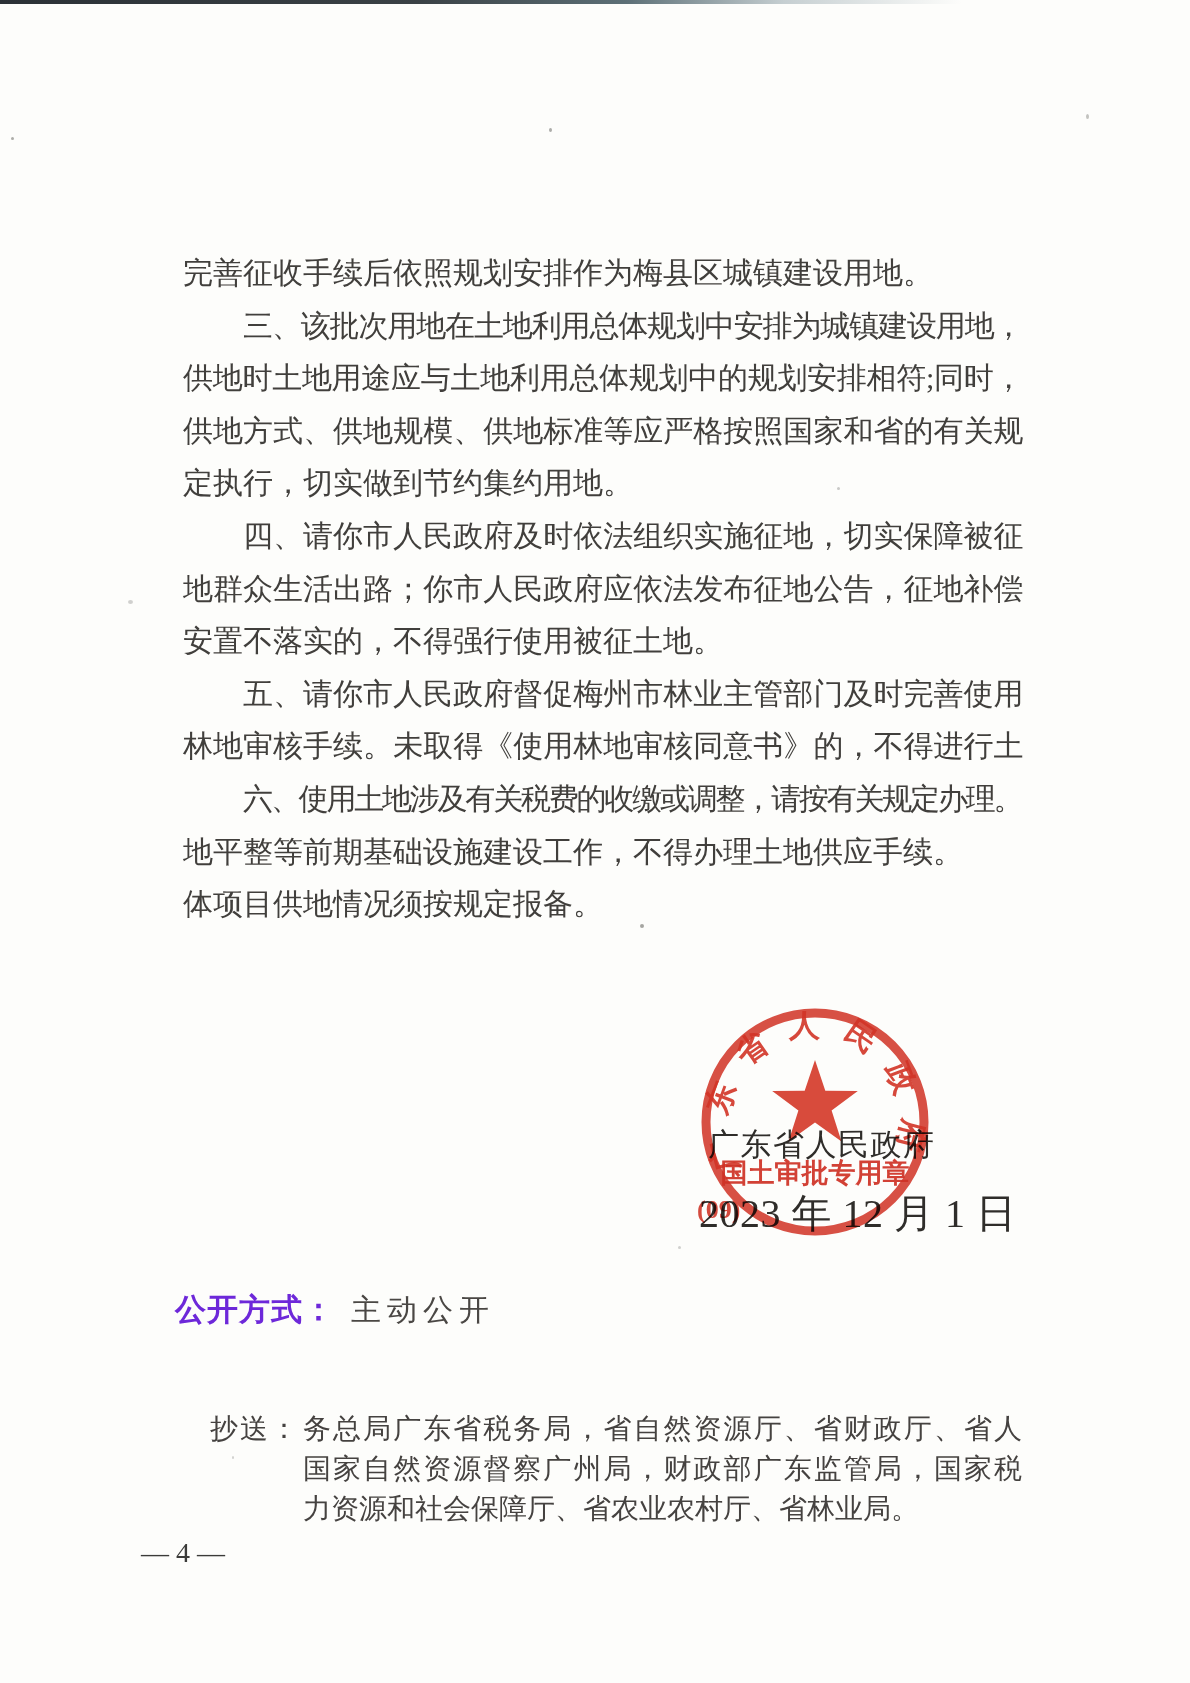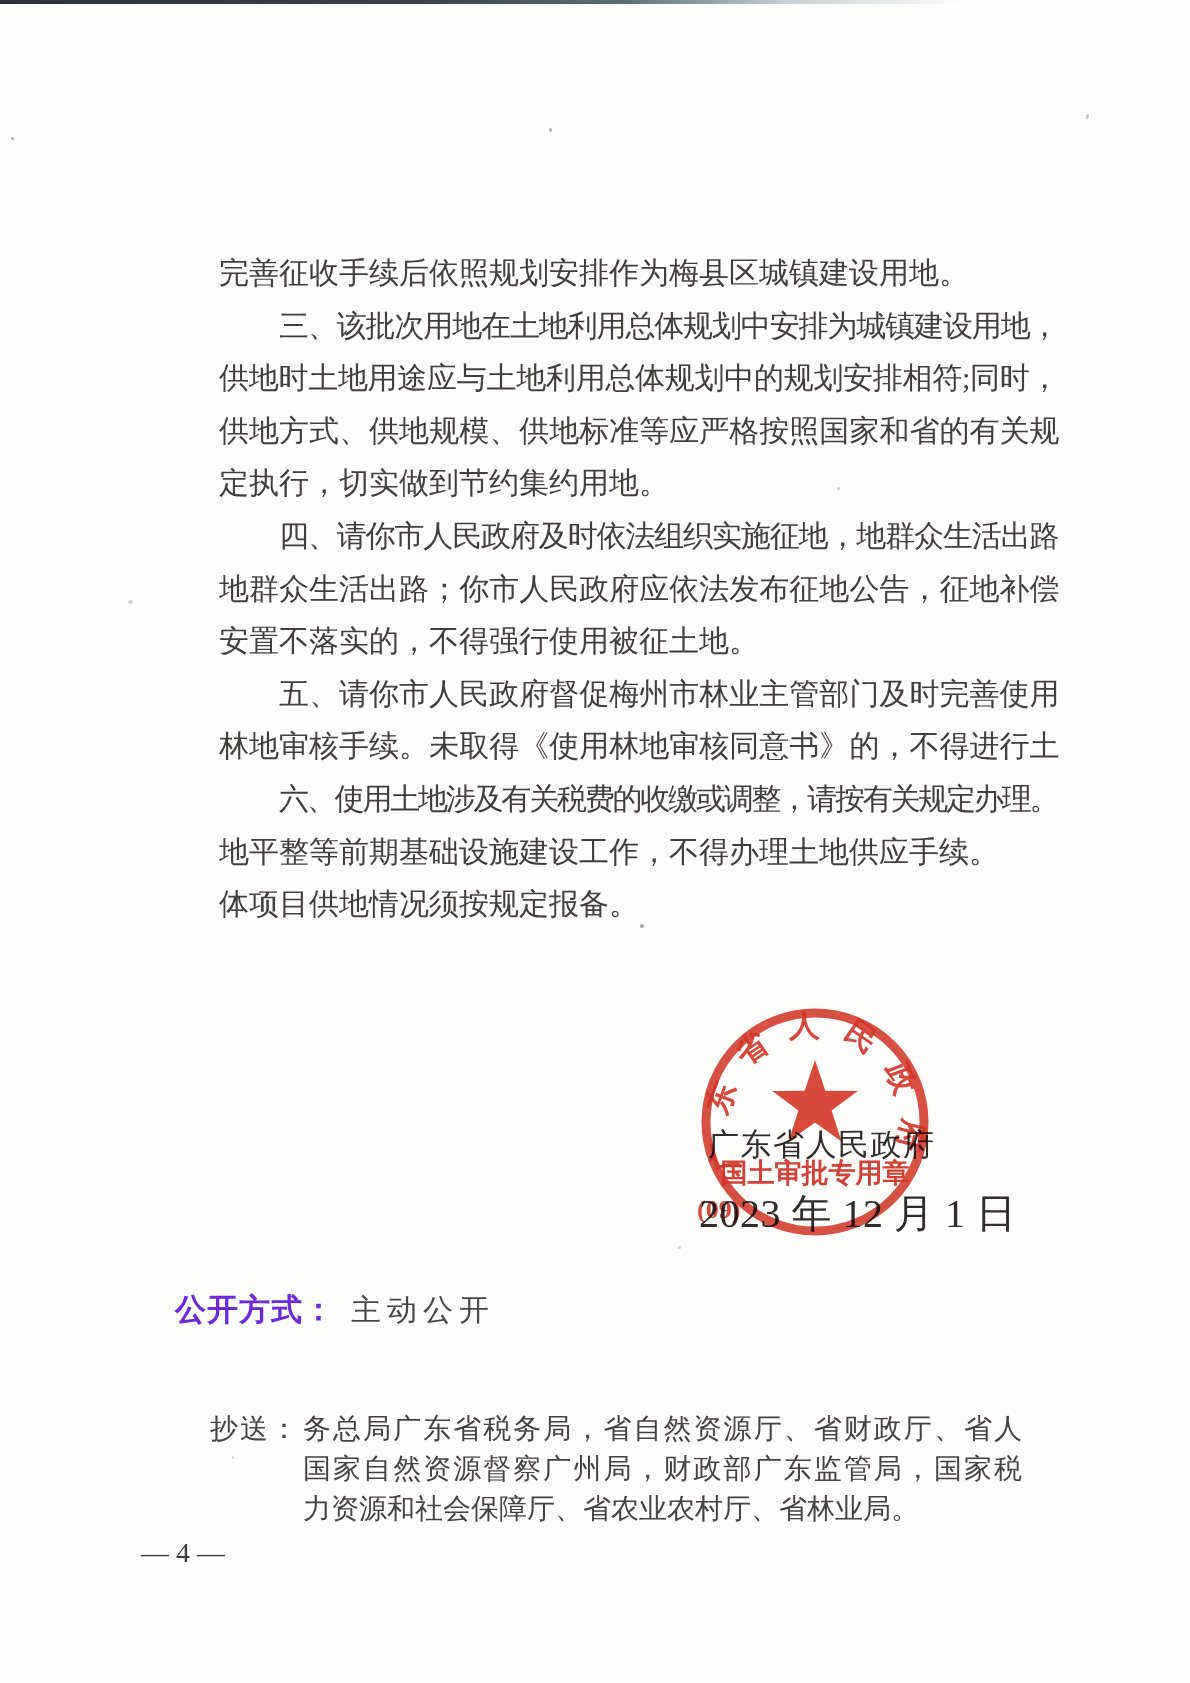--- a/index.html
+++ b/index.html
@@ -16,21 +16,20 @@
     position:absolute;left:0;top:0;width:1045px;height:4px;
     background:linear-gradient(to right,#2b3136 0%,#3a4145 40%,#5d7077 60%,rgba(130,150,158,.45) 75%,rgba(160,175,180,0) 92%);
   }
   .speck{position:absolute;border-radius:50%;background:#6b6b66;opacity:.55;}
 
   
   .body-text{
     position:absolute;left:183px;top:247px;width:838px;
     font-size:30px;line-height:52.6px;color:#413f3c;
     letter-spacing:0;
-    margin-left:36px;
   }
   .body-text .line{height:52.6px;white-space:nowrap;}
   .body-text .line.fill{
     white-space:normal;
     text-align:justify;text-align-last:justify;
     letter-spacing:-2.5px;
   }
   .body-text .line.indent{text-indent:60px;}
 
   
@@ -113,21 +112,21 @@
   <div class="speck" style="left:640px;top:924px;width:4px;height:4px;opacity:.6;"></div>
   <div class="speck" style="left:678px;top:1246px;width:3px;height:3px;opacity:.3;"></div>
   <div class="speck" style="left:232px;top:1456px;width:2px;height:3px;opacity:.3;"></div>
 
   <div class="body-text" id="bodyLines">
       <div class="line">完善征收手续后依照规划安排作为梅县区城镇建设用地。</div>
       <div class="line fill indent">三、该批次用地在土地利用总体规划中安排为城镇建设用地，</div>
       <div class="line fill">供地时土地用途应与土地利用总体规划中的规划安排相符;同时，</div>
       <div class="line fill">供地方式、供地规模、供地标准等应严格按照国家和省的有关规</div>
       <div class="line">定执行，切实做到节约集约用地。</div>
-      <div class="line fill indent">四、请你市人民政府及时依法组织实施征地，地群众生活出路</div>
+      <div class="line fill indent">四、请你市人民政府及时依法组织实施征地，切实保障被征</div>
       <div class="line fill">地群众生活出路；你市人民政府应依法发布征地公告，征地补偿</div>
       <div class="line">安置不落实的，不得强行使用被征土地。</div>
       <div class="line fill indent">五、请你市人民政府督促梅州市林业主管部门及时完善使用</div>
       <div class="line fill">林地审核手续。未取得《使用林地审核同意书》的，不得进行土</div>
       <div class="line fill indent">六、使用土地涉及有关税费的收缴或调整，请按有关规定办理。</div>
       <div class="line">地平整等前期基础设施建设工作，不得办理土地供应手续。</div>
       <div class="line">体项目供地情况须按规定报备。</div>
     </div>
 
   <div class="seal">

